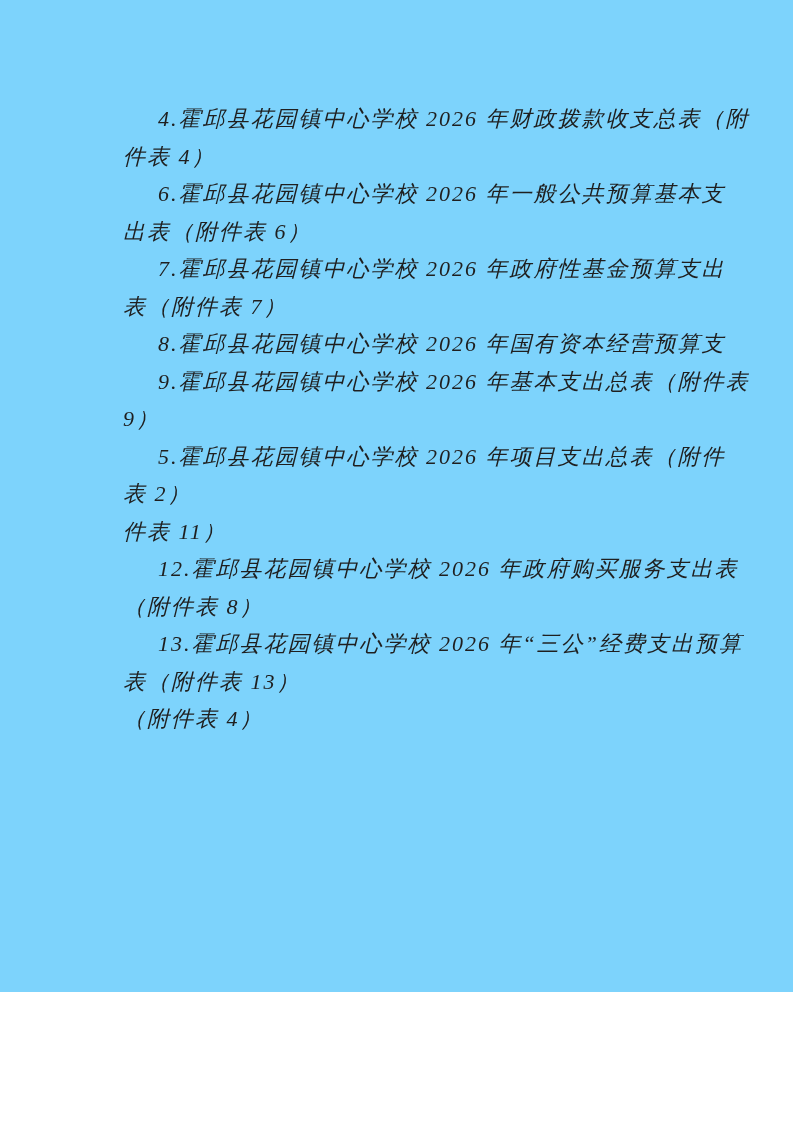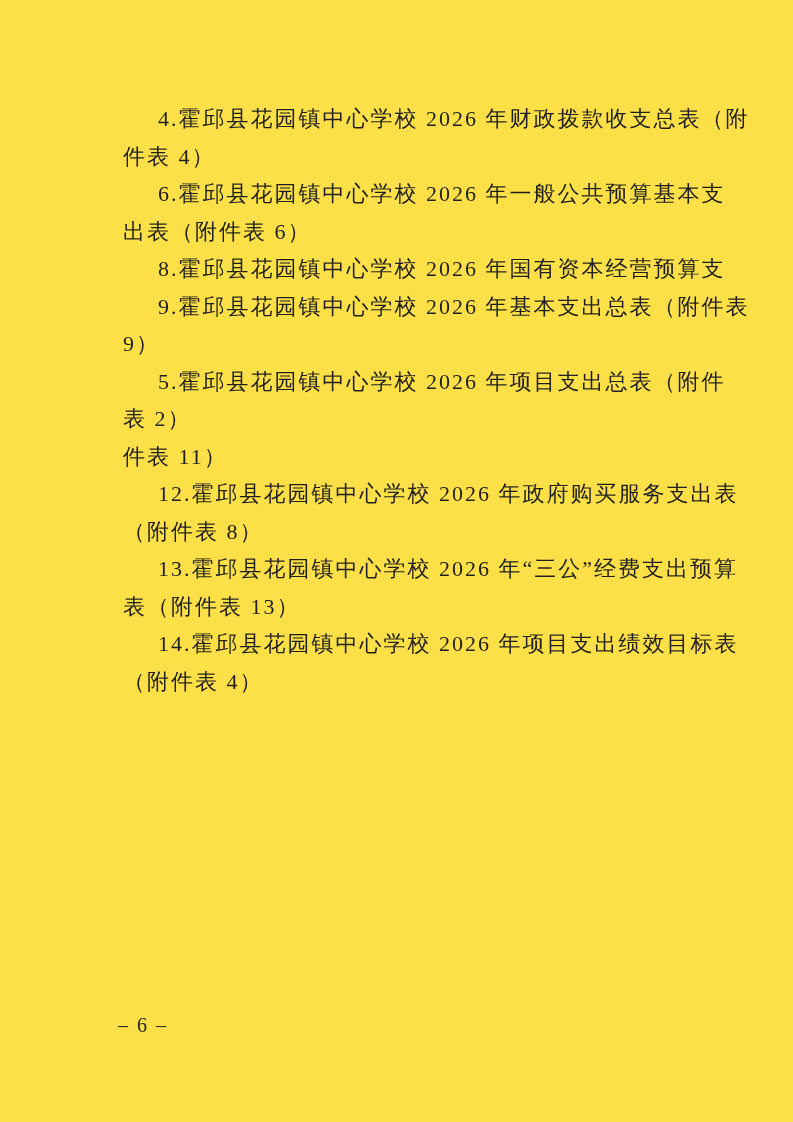--- a/index.html
+++ b/index.html
@@ -1,22 +1,23 @@
 <!DOCTYPE html>
 <html><head>
 <meta charset="utf-8">
 <style>
   html, body { margin: 0; padding: 0; background: #ffffff; }
   .page {
     position: relative;
     width: 793px;
-    height: 1122px;
-    background: #fde047;
+    height: 992px;
+    background: #7dd3fc;
     overflow: hidden;
     font-family: "Liberation Serif", "DejaVu Serif", serif;
+    font-style: italic;
   }
   .doc-body {
     position: absolute;
     left: 123px;
     top: 100px;
     width: 560px;
     color: #1f1f1f;
     font-size: 22px;
     line-height: 37.5px;
     letter-spacing: 2px;
@@ -48,20 +49,24 @@
       <p class="line first">4.霍邱县花园镇中心学校 2026 年财政拨款收支总表（附</p>
       <p class="line">件表 4）</p>
     </div>
 
 
     <div class="list-item">
       <p class="line first">6.霍邱县花园镇中心学校 2026 年一般公共预算基本支</p>
       <p class="line">出表（附件表 6）</p>
     </div>
 
+    <div class="list-item">
+      <p class="line first">7.霍邱县花园镇中心学校 2026 年政府性基金预算支出</p>
+      <p class="line">表（附件表 7）</p>
+    </div>
 
     <div class="list-item">
       <p class="line first">8.霍邱县花园镇中心学校 2026 年国有资本经营预算支</p>
     </div>
 
     <div class="list-item">
       <p class="line first">9.霍邱县花园镇中心学校 2026 年基本支出总表（附件表</p>
       <p class="line">9）</p>
     </div>
 
@@ -78,21 +83,20 @@
       <p class="line first">12.霍邱县花园镇中心学校 2026 年政府购买服务支出表</p>
       <p class="line">（附件表 8）</p>
     </div>
 
     <div class="list-item">
       <p class="line first">13.霍邱县花园镇中心学校 2026 年“三公”经费支出预算</p>
       <p class="line">表（附件表 13）</p>
     </div>
 
     <div class="list-item">
-      <p class="line first">14.霍邱县花园镇中心学校 2026 年项目支出绩效目标表</p>
       <p class="line">（附件表 4）</p>
     </div>
 
   </main>
 
   <footer class="doc-footer">
     <span>– 6 –</span>
   </footer>
 </div>
 

